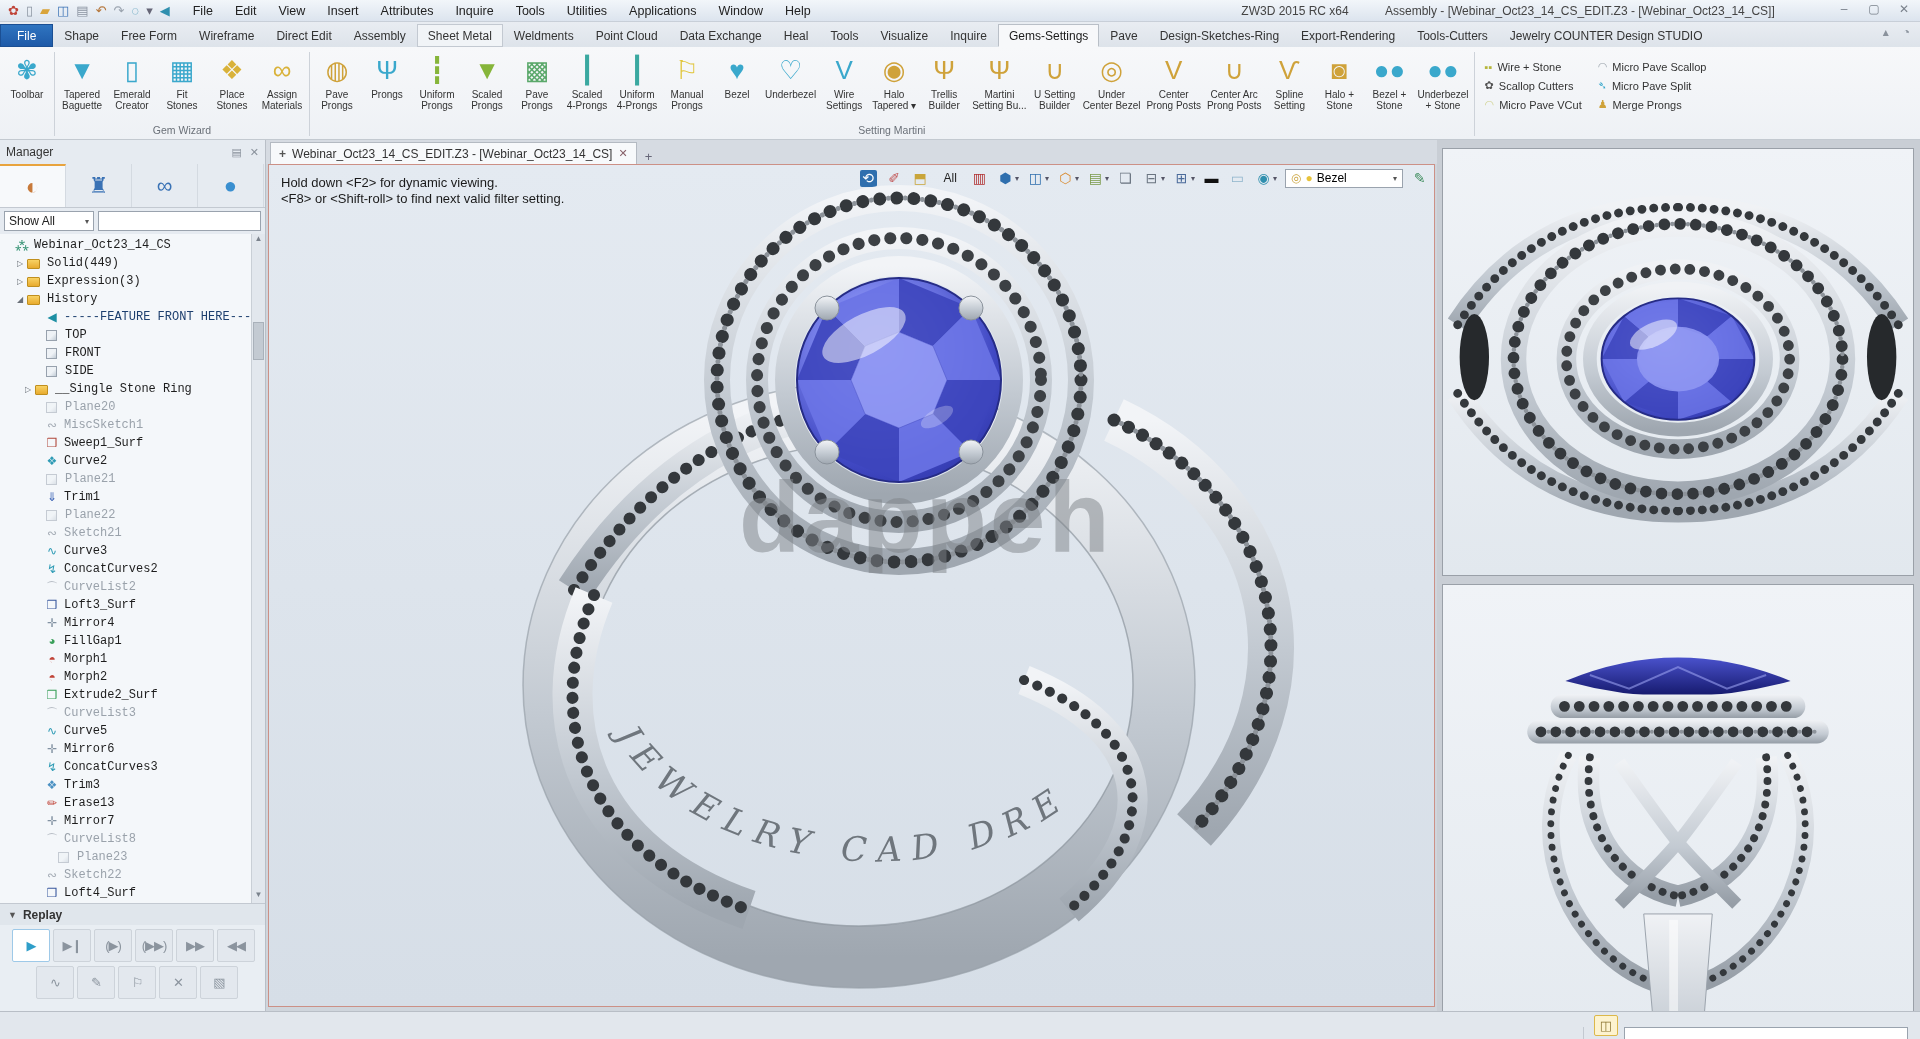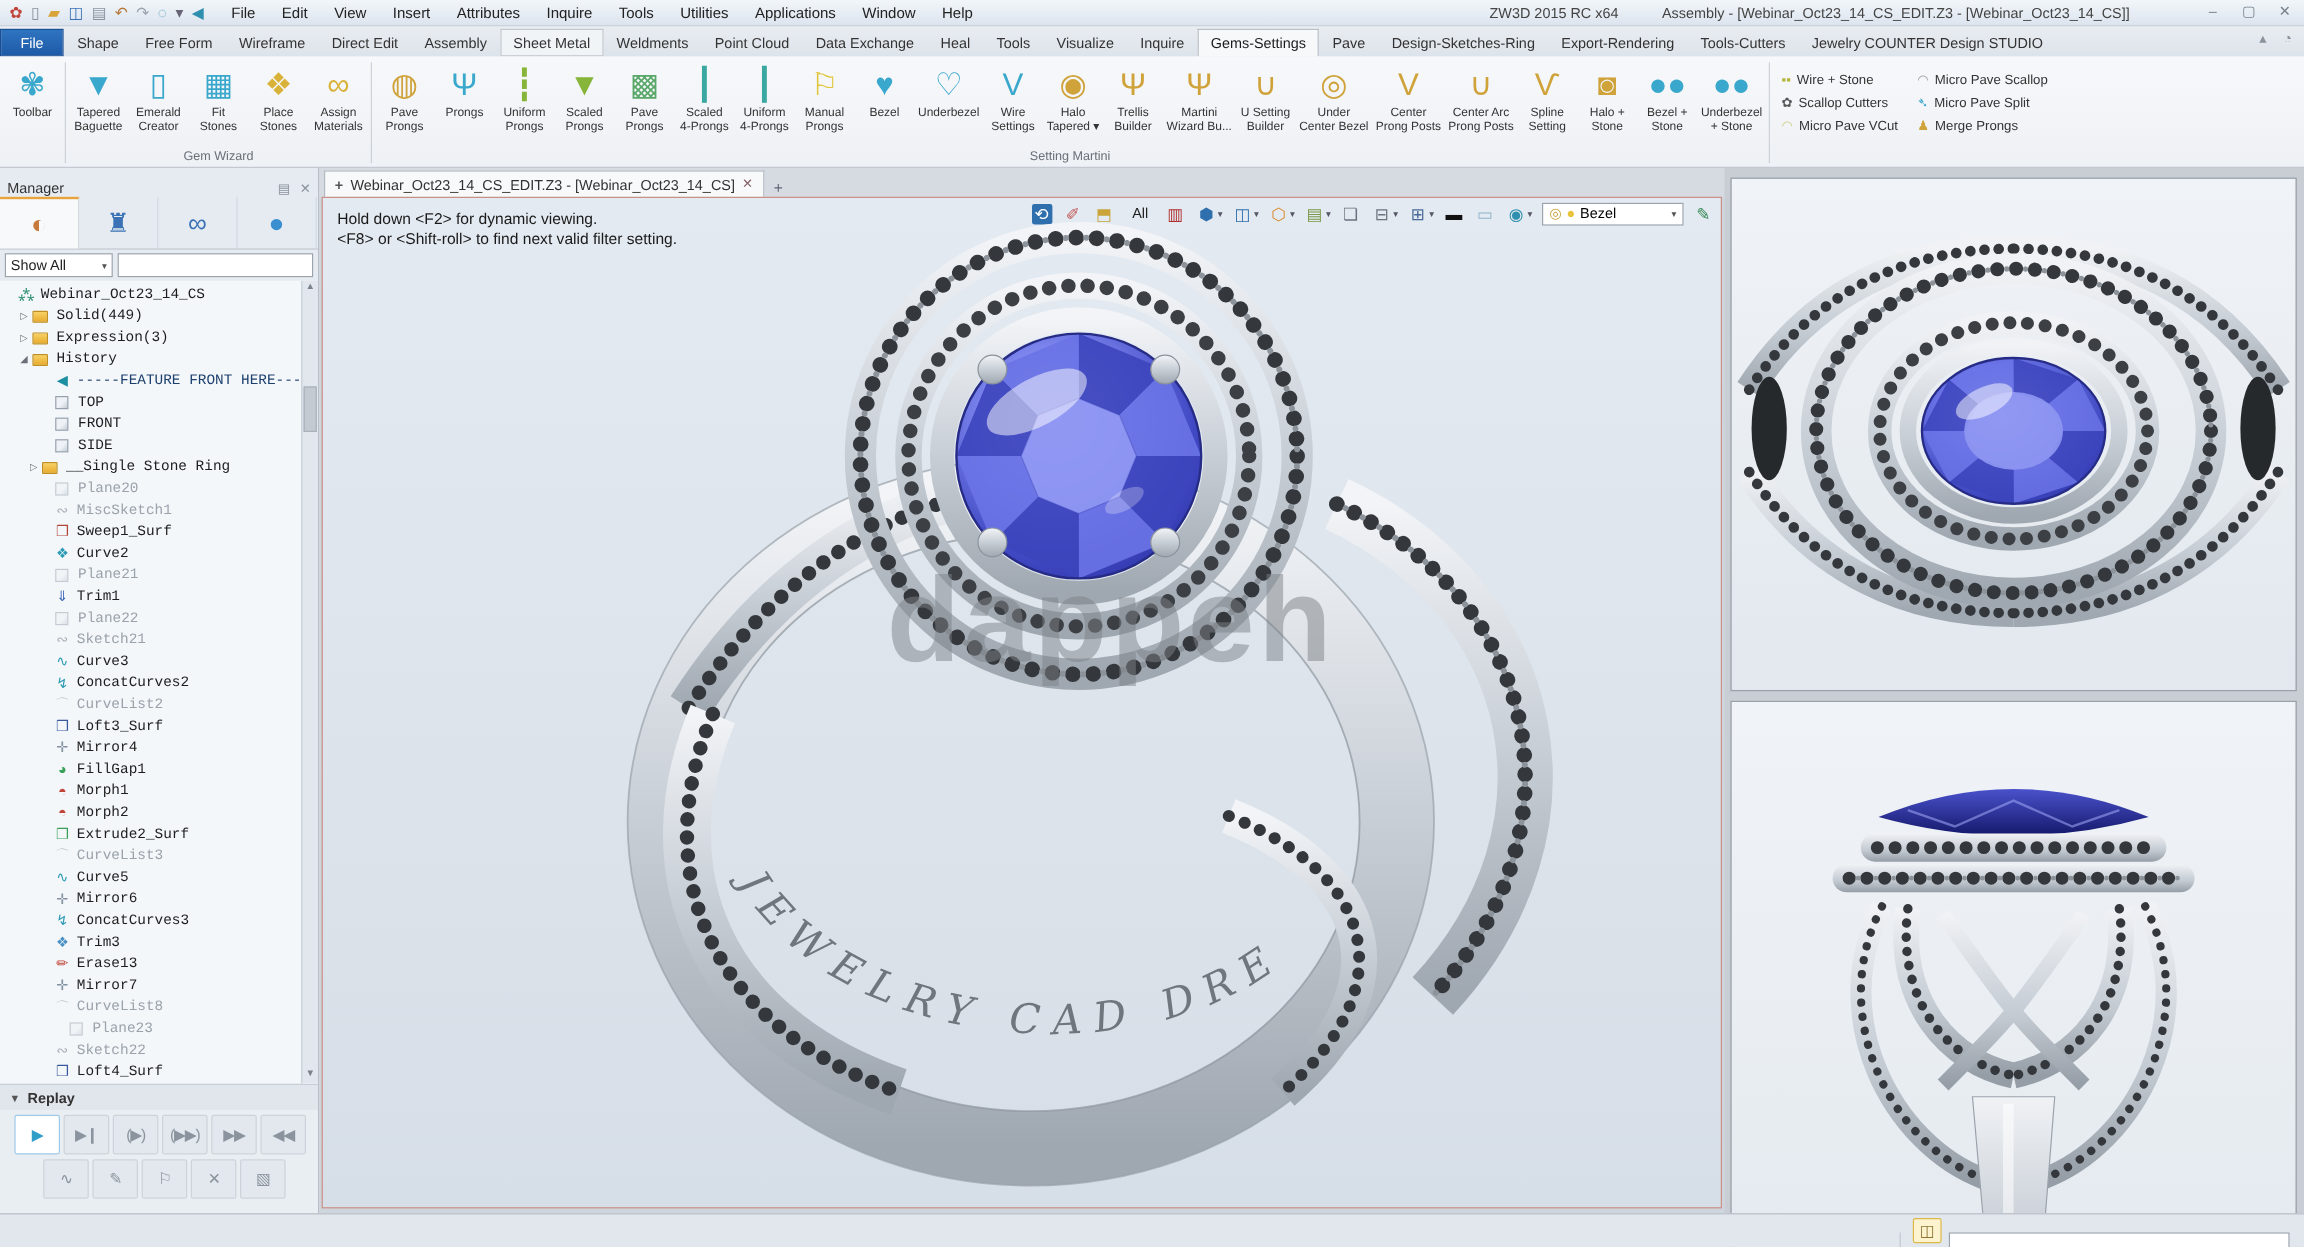--- a/index.html
+++ b/index.html
@@ -42,21 +42,21 @@
   .rl1,.rl2 { font-size:10px; line-height:11px; color:#333; white-space:nowrap; }
   .micro-grid { display:grid; grid-template-columns:auto auto; grid-auto-rows:19px; column-gap:16px; padding:8px 6px 0 8px; align-content:start; }
   .mbtn { display:flex; align-items:center; gap:5px; font-size:11px; color:#333; white-space:nowrap; }
   .mbtn .mico { font-size:11px; }
 
   
   #main { position:absolute; top:140px; left:0; right:0; bottom:28px; display:flex; }
 
   
   #manager { width:266px; background:#e6ebf1; border-right:1px solid #b9bfc7; display:flex; flex-direction:column; }
-  .mgr-header { height:24px; display:flex; align-items:flex-end; padding:0 6px; font-size:12px; color:#333; }
+  .mgr-header { height:24px; display:flex; align-items:center; padding:0 6px; font-size:12px; color:#333; }
   .mgr-header .sp { flex:1; }
   .mgr-header span.hic { color:#8a929c; font-size:11px; margin-left:8px; }
   .mgr-tabs { height:44px; display:flex; border-bottom:1px solid #c3c9d1; }
   .mtab { width:66px; display:flex; align-items:center; justify-content:center; font-size:22px; border-right:1px solid #d4dae1; }
   .mtab.active { background:#f7f9fb; border-top:2px solid #e8a33d; }
   .mgr-filter { height:26px; display:flex; align-items:center; gap:4px; padding:3px 4px; }
   .mgr-select { width:138px; height:20px; background:#fff; border:1px solid #9aa3ae; font-size:12px; display:flex; align-items:center; padding:0 4px; color:#222; }
   .mgr-select .sp { flex:1; }
   .mgr-search { flex:1; height:20px; border:1px solid #9aa3ae; background:#fff; font-size:12px; padding:0 3px; }
   .mgr-tree { flex:1; background:#f4f7fa; position:relative; overflow:hidden; padding:2px 14px 0 0; }
@@ -321,21 +321,21 @@
 
           <div class="rbtn">
             <span class="rico" style="color: rgb(207, 162, 58);">Ψ</span>
             <span class="rl1">Trellis</span>
             <span class="rl2">Builder</span>
           </div>
 
           <div class="rbtn">
             <span class="rico" style="color: rgb(207, 162, 58);">Ψ</span>
             <span class="rl1">Martini</span>
-            <span class="rl2">Wizard Bu...</span>
+            <span class="rl2">Setting Bu...</span>
           </div>
 
           <div class="rbtn">
             <span class="rico" style="color: rgb(207, 162, 58);">∪</span>
             <span class="rl1">U Setting</span>
             <span class="rl2">Builder</span>
           </div>
 
           <div class="rbtn">
             <span class="rico" style="color: rgb(207, 162, 58);">◎</span>

